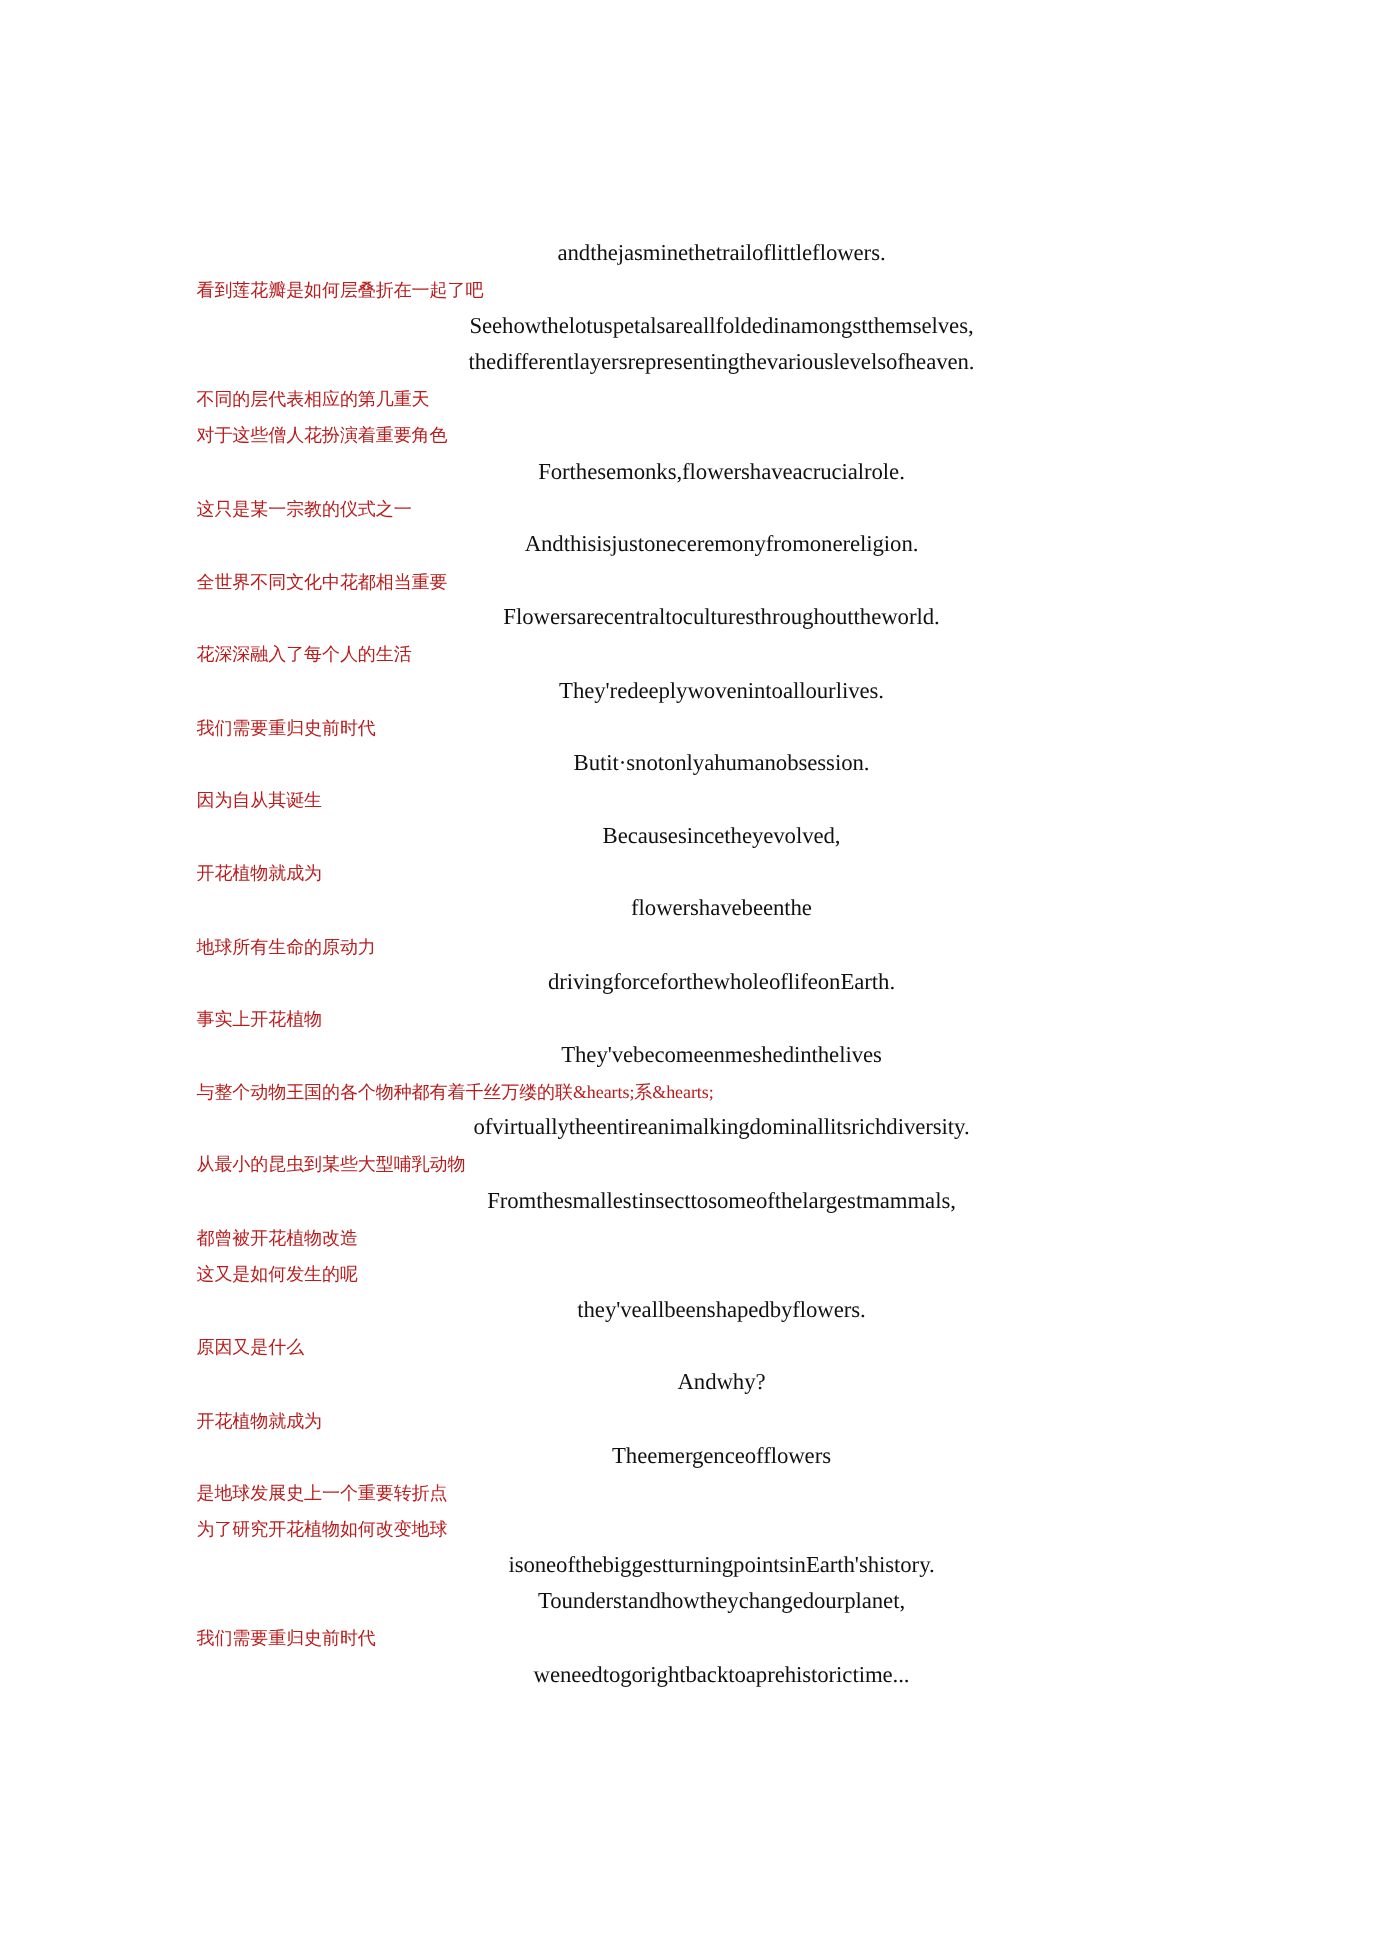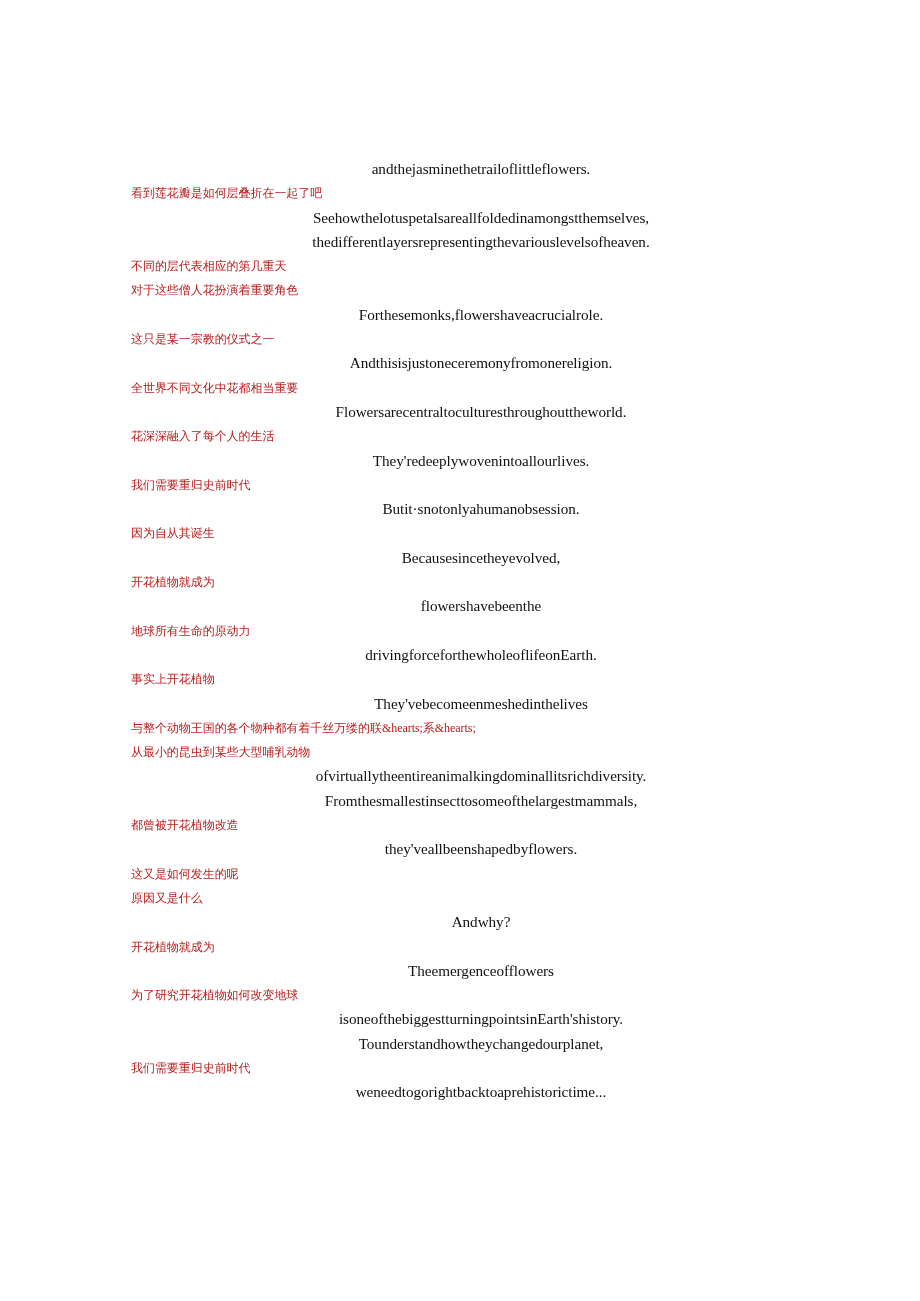--- a/index.html
+++ b/index.html
@@ -69,29 +69,30 @@
       <div class="line en">Butit·snotonlyahumanobsession.</div>
       <div class="line zh">因为自从其诞生</div>
       <div class="line en">Becausesincetheyevolved,</div>
       <div class="line zh">开花植物就成为</div>
       <div class="line en">flowershavebeenthe</div>
       <div class="line zh">地球所有生命的原动力</div>
       <div class="line en">drivingforceforthewholeoflifeonEarth.</div>
       <div class="line zh">事实上开花植物</div>
       <div class="line en">They'vebecomeenmeshedinthelives</div>
       <div class="line zh">与整个动物王国的各个物种都有着千丝万缕的联&amp;hearts;系&amp;hearts;</div>
+      <div class="line en">ofvirtuallytheentireanimalkingdominallitsrichdiversity.</div>
       <div class="line zh">从最小的昆虫到某些大型哺乳动物</div>
-      <div class="line en">ofvirtuallytheentireanimalkingdominallitsrichdiversity.</div>
       <div class="line en">Fromthesmallestinsecttosomeofthelargestmammals,</div>
       <div class="line zh">都曾被开花植物改造</div>
+      <div class="line zh">这又是如何发生的呢</div>
       <div class="line en">they'veallbeenshapedbyflowers.</div>
-      <div class="line zh">这又是如何发生的呢</div>
       <div class="line zh">原因又是什么</div>
       <div class="line en">Andwhy?</div>
       <div class="line zh">开花植物就成为</div>
       <div class="line en">Theemergenceofflowers</div>
+      <div class="line zh">是地球发展史上一个重要转折点</div>
       <div class="line zh">为了研究开花植物如何改变地球</div>
       <div class="line en">isoneofthebiggestturningpointsinEarth'shistory.</div>
       <div class="line en">Tounderstandhowtheychangedourplanet,</div>
       <div class="line zh">我们需要重归史前时代</div>
       <div class="line en">weneedtogorightbacktoaprehistorictime...</div>
     </div>
 </div>
 
 </body></html>

